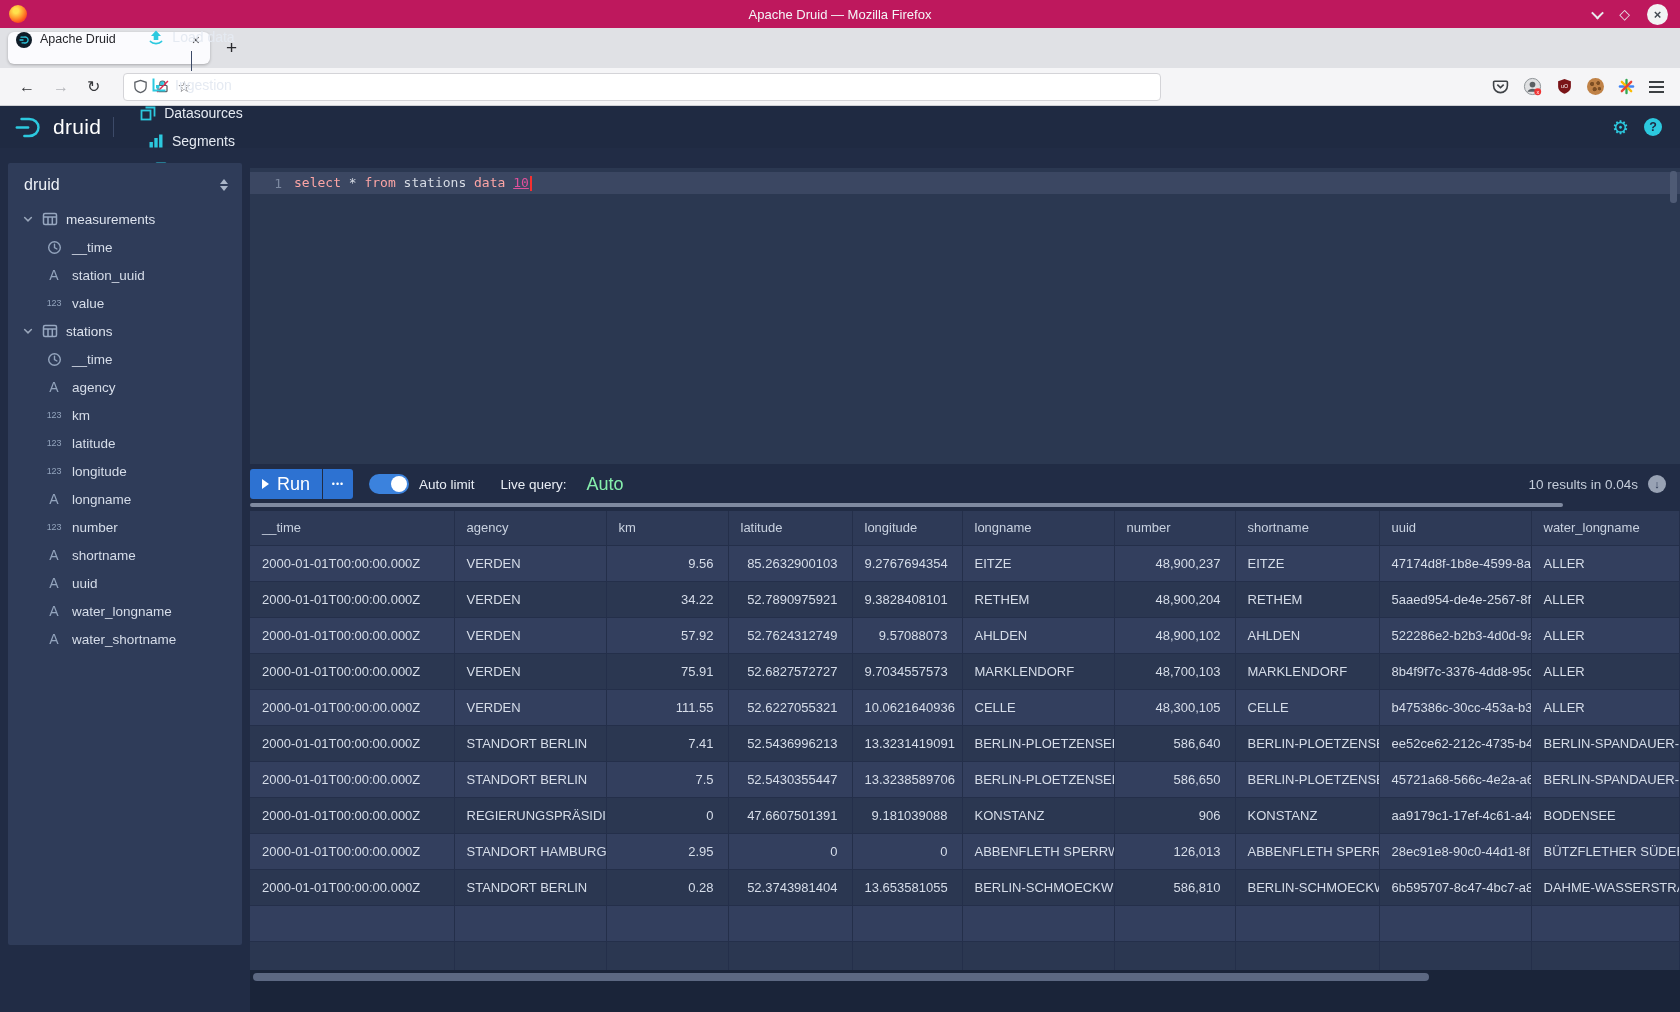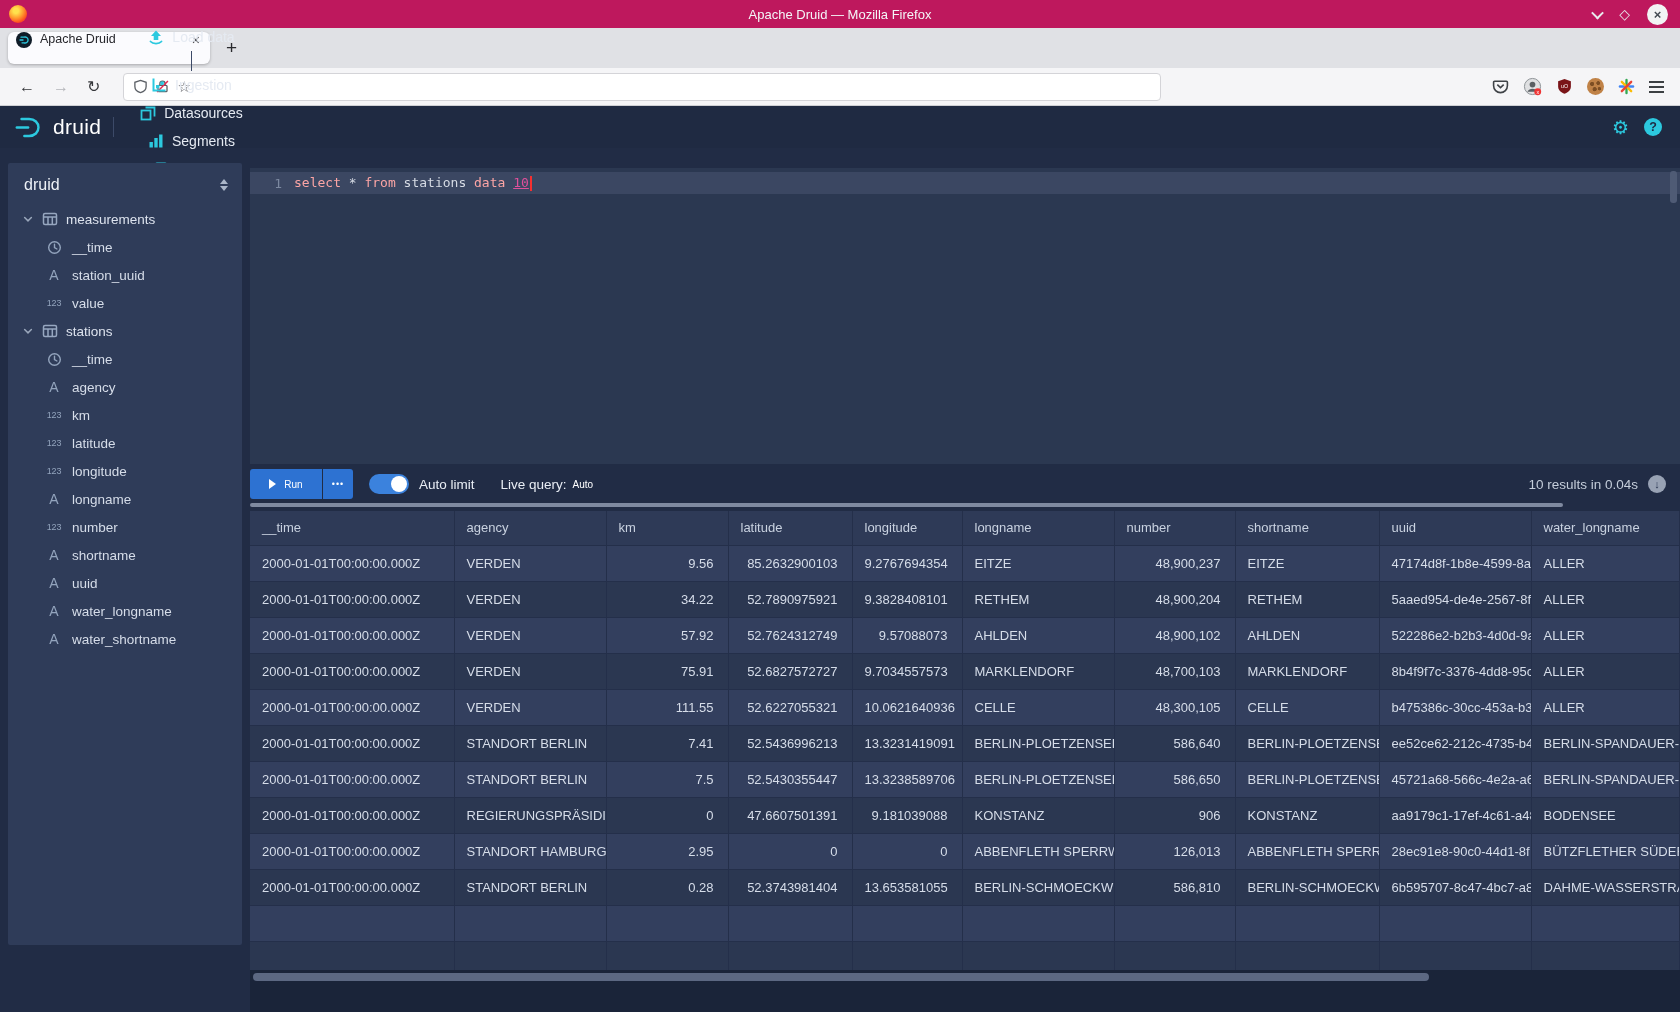--- a/index.html
+++ b/index.html
@@ -85,29 +85,29 @@
   .gutter { width:44px; text-align:right; color:#7c89a0; padding-right:12px; flex:none; }
   .tk-kw { color:#fca5a5; }
   .tk-pl { color:#d6dbe4; white-space:pre; }
   .tk-num { color:#e0509b;text-decoration:underline; }
   .cursor { display:inline-block; width:2px; height:15px; background:#f53030; vertical-align:middle; margin-left:1px; }
   .ed-scroll { position:absolute; top:3px; right:3px; width:7px; height:32px; background:#4f5b75; border-radius:3px; }
 
   
   .runbar { height:32px; margin-top:4px; display:flex; align-items:center; }
   .run-btn { width:72px; height:30px; background:#2d72d2; border-radius:3px 0 0 3px; color:#fff;
-    display:flex; align-items:center; justify-content:center; gap:8px; font-size:10px; cursor:pointer; }
+    display:flex; align-items:center; justify-content:center; gap:8px; font-size:18px; cursor:pointer; }
   .play { width:0; height:0; border-top:5px solid transparent; border-bottom:5px solid transparent; border-left:7px solid #fff; }
   .more-btn { width:30px; height:30px; background:#2d72d2; border-radius:0 3px 3px 0; margin-left:1px;
     color:#fff; display:flex; align-items:center; justify-content:center; font-size:9px; letter-spacing:1px; cursor:pointer; }
   .toggle { width:40px; height:20px; border-radius:10px; background:#3b82dd; margin-left:16px; position:relative; cursor:pointer; }
   .toggle .knob { position:absolute; top:2px; right:2px; width:16px; height:16px; border-radius:50%; background:#fff; }
   .lbl { color:#e9eef5; font-size:13.5px; margin-left:10px; }
   .lbl2 { color:#e9eef5; font-size:13.5px; margin-left:26px; }
-  .live-val { color:#ffffff; font-size:10px; margin-left:6px; }
+  .live-val { color:#86efac; font-size:18px; margin-left:20px; }
   .summary { margin-left:auto; color:#c4cdda; font-size:13.5px; }
   .dl-icon { width:18px; height:18px; border-radius:50%; background:#98a2b4; color:#273450; font-weight:bold;
     font-size:11px; display:flex; align-items:center; justify-content:center; margin:0 14px 0 10px; }
 
   .splitter { height:4px; margin-top:3px; background:#7f8aa0; width:calc(100% - 117px); border-radius:2px; }
 
   
   .results { flex:1; overflow:hidden; margin-top:4px; }
   table { border-collapse:collapse; table-layout:fixed; width:100%; }
   th { height:34px; background:#2e3a57; color:#c9d2e0; font-weight:400; font-size:13px; text-align:left;

